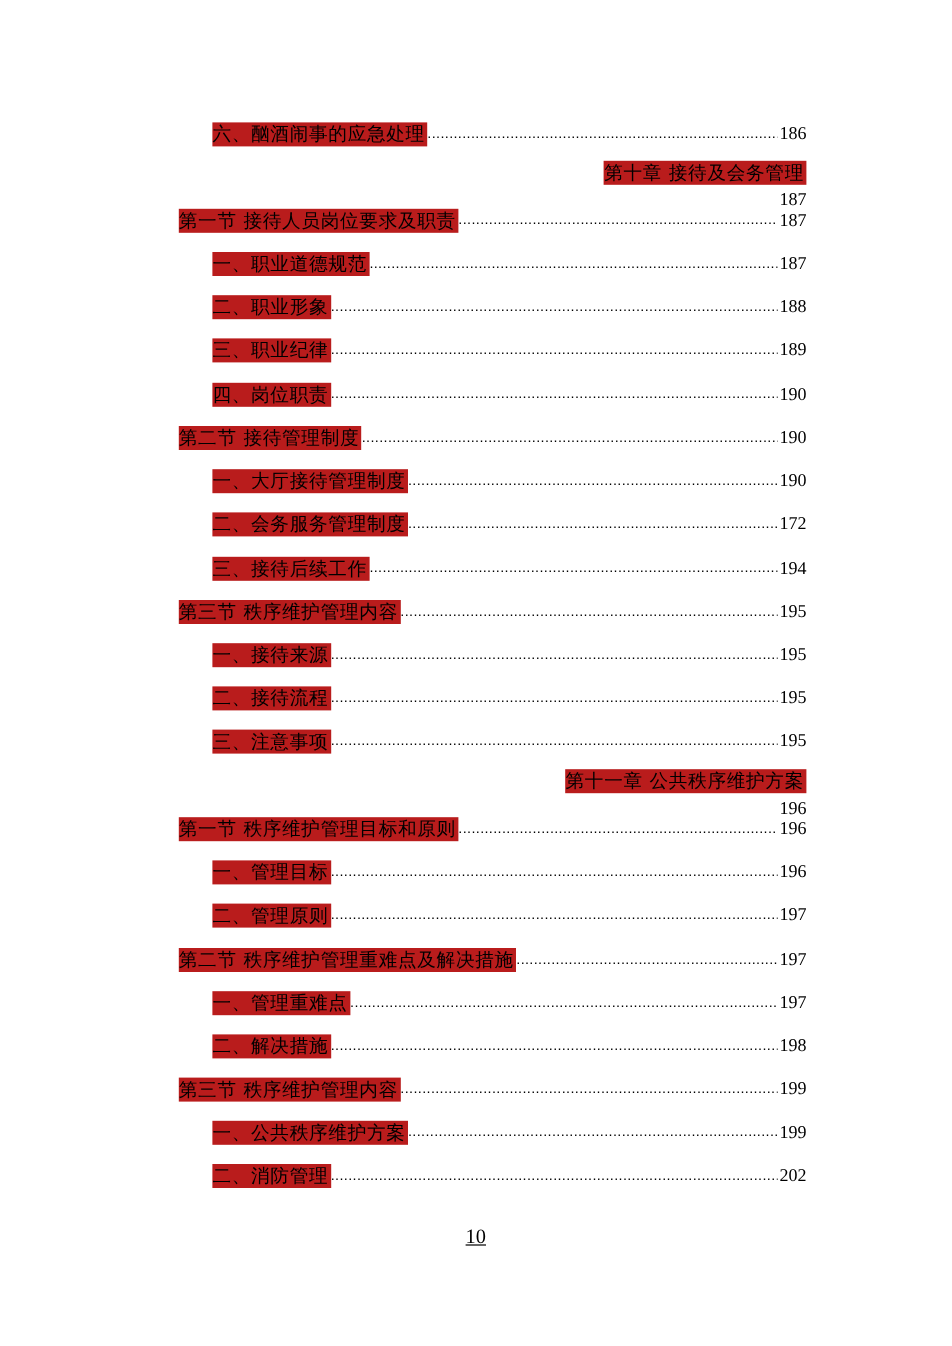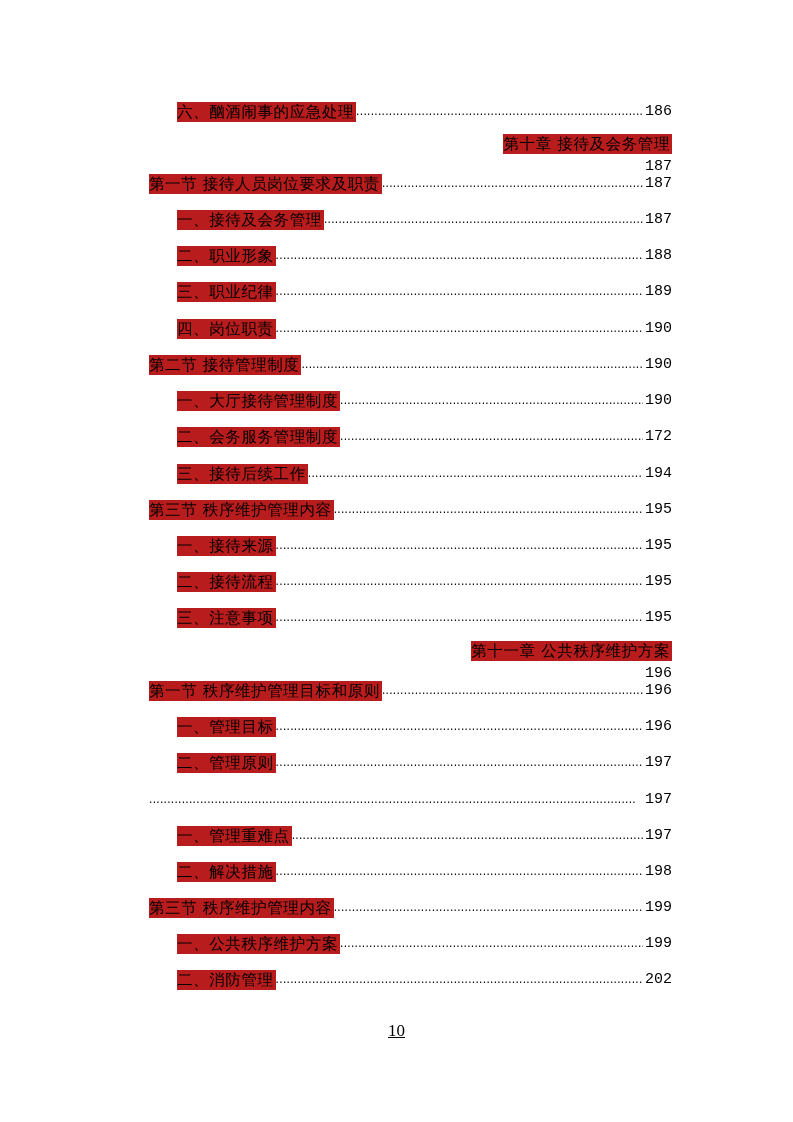--- a/index.html
+++ b/index.html
@@ -2,21 +2,21 @@
 <html><head>
 <meta charset="utf-8">
 <style>
   html, body { margin:0; padding:0; background:#ffffff; }
   body { width:793px; height:1122px; position:relative; overflow:hidden;
          font-family:"DejaVu Serif","Liberation Serif",serif; color:#000; }
   .toc { position:absolute; left:0; top:0; width:793px; }
   .row { position:absolute; left:0; height:24px; display:flex; align-items:flex-end; }
   .row .lbl { white-space:nowrap; font-size:15.5px; letter-spacing:0.6px; line-height:20px; background:#b91c1c; padding-right:2px; }
   .row .dots { flex:1; overflow:hidden; white-space:nowrap; font-family:"Liberation Sans",sans-serif; font-size:12px; line-height:16px; letter-spacing:0.3px; color:#000; margin-bottom:3px; }
-  .row .pg { font-family:Liberation Mono, monospace; font-size:15px; line-height:20px; padding-left:2px; }
+  .row .pg { font-family:Liberation Serif, serif; font-size:15px; line-height:20px; padding-left:2px; }
   .lvl0 { left:121px; width:551px;flex-direction:column; }
   .lvl1 { left:149px; width:523px; }
   .lvl2 { left:177px; width:495px; }
   .pagenum { position:absolute; top:1021px; left:0; width:793px; text-align:center;
              font-family:"Liberation Serif",serif; font-size:17px;text-decoration:underline; }
 </style>
 </head>
 <body>
 
 <div class="toc">
@@ -29,21 +29,21 @@
       <span class="lbl">第十章  接待及会务管理</span>
       <span class="dots">......................................................................................................................................</span>
       <span class="pg">187</span>
     </div>
   <div class="row lvl1" style="top:170px">
       <span class="lbl">第一节  接待人员岗位要求及职责</span>
       <span class="dots">......................................................................................................................................</span>
       <span class="pg">187</span>
     </div>
   <div class="row lvl2" style="top:206px">
-      <span class="lbl">一、接待及会务管理</span>
+      <span class="lbl">一、职业道德规范</span>
       <span class="dots">......................................................................................................................................</span>
       <span class="pg">187</span>
     </div>
   <div class="row lvl2" style="top:242px">
       <span class="lbl">二、职业形象</span>
       <span class="dots">......................................................................................................................................</span>
       <span class="pg">188</span>
     </div>
   <div class="row lvl2" style="top:278px">
       <span class="lbl">三、职业纪律</span>
@@ -109,20 +109,21 @@
       <span class="lbl">一、管理目标</span>
       <span class="dots">......................................................................................................................................</span>
       <span class="pg">196</span>
     </div>
   <div class="row lvl2" style="top:749px">
       <span class="lbl">二、管理原则</span>
       <span class="dots">......................................................................................................................................</span>
       <span class="pg">197</span>
     </div>
   <div class="row lvl1" style="top:786px">
+      <span class="lbl">第二节  秩序维护管理重难点及解决措施</span>
       <span class="dots">......................................................................................................................................</span>
       <span class="pg">197</span>
     </div>
   <div class="row lvl2" style="top:822px">
       <span class="lbl">一、管理重难点</span>
       <span class="dots">......................................................................................................................................</span>
       <span class="pg">197</span>
     </div>
   <div class="row lvl2" style="top:858px">
       <span class="lbl">二、解决措施</span>

